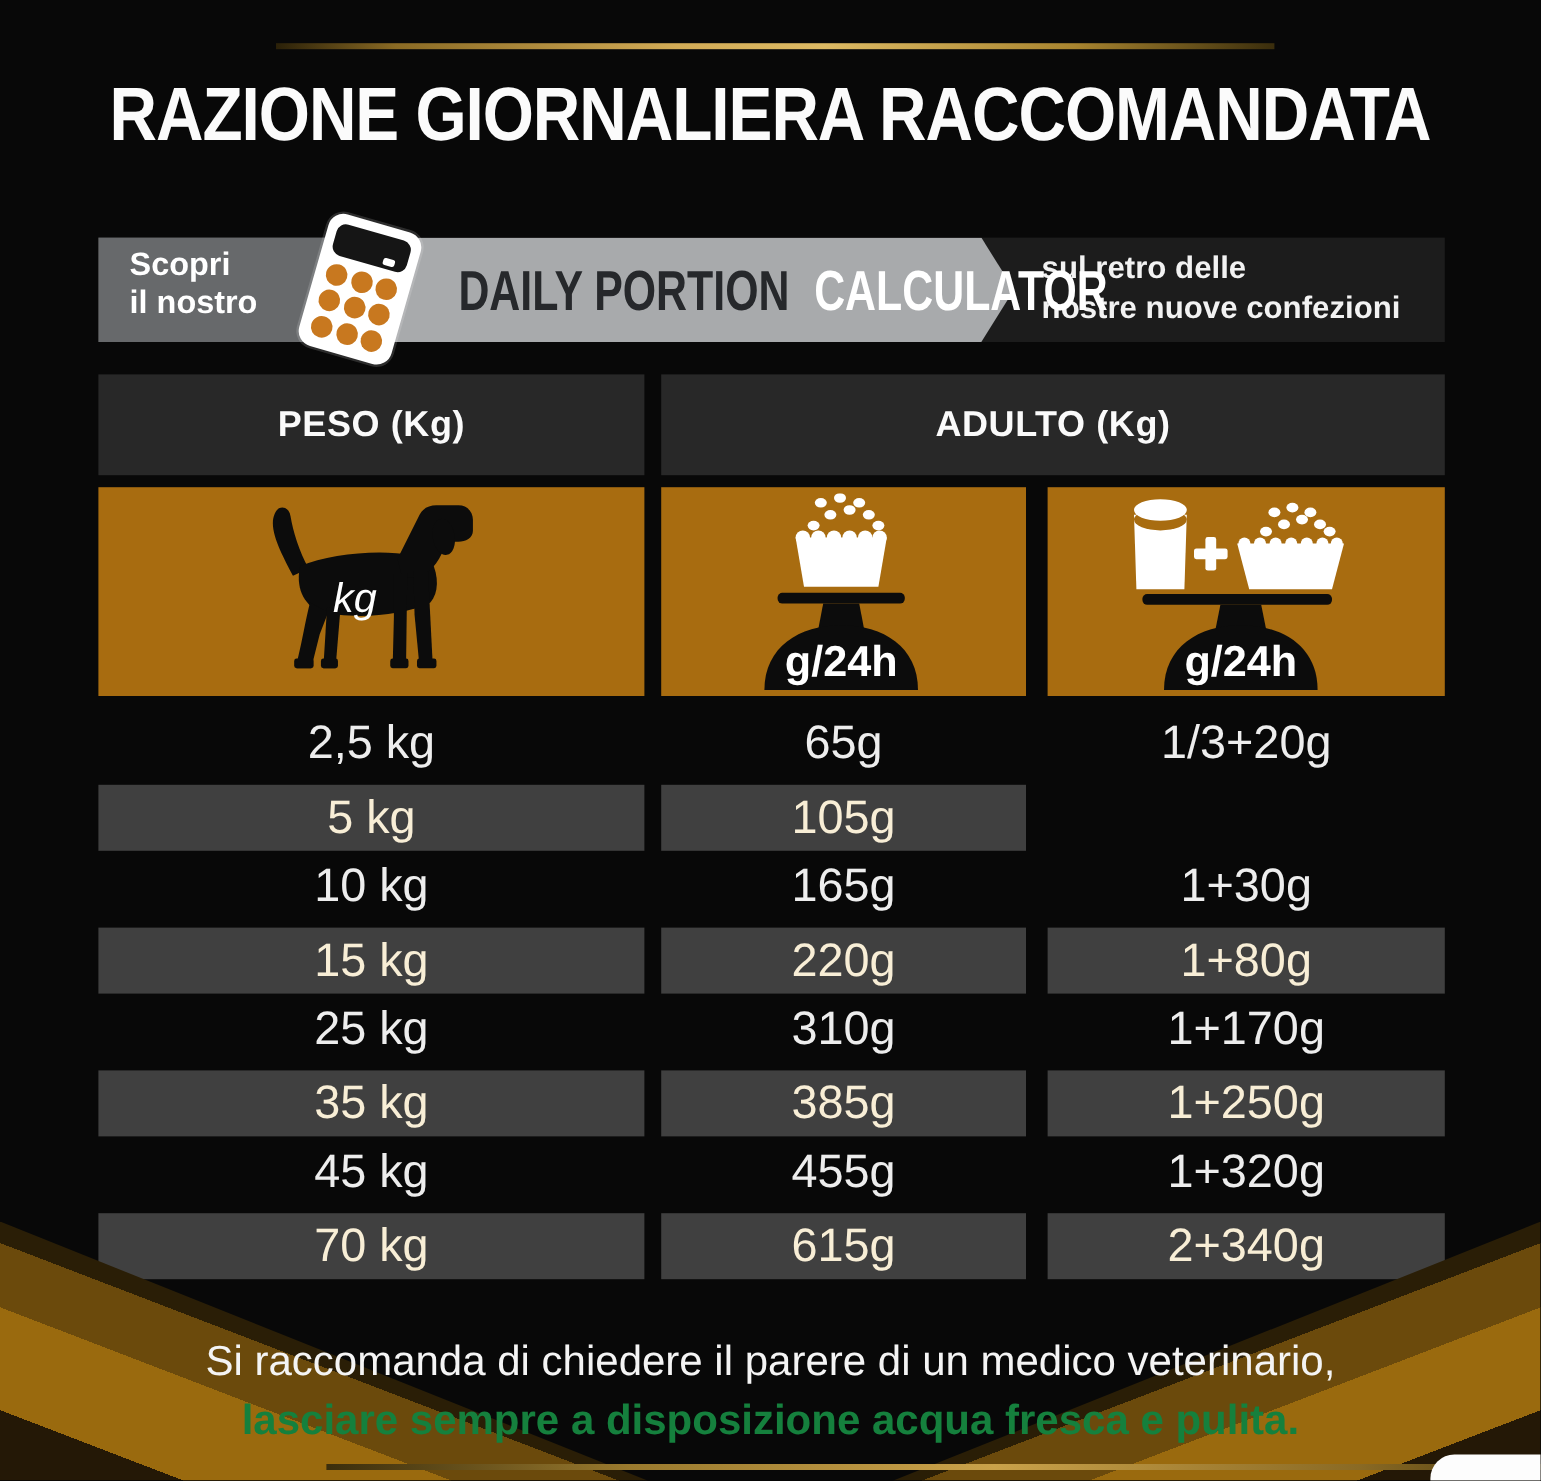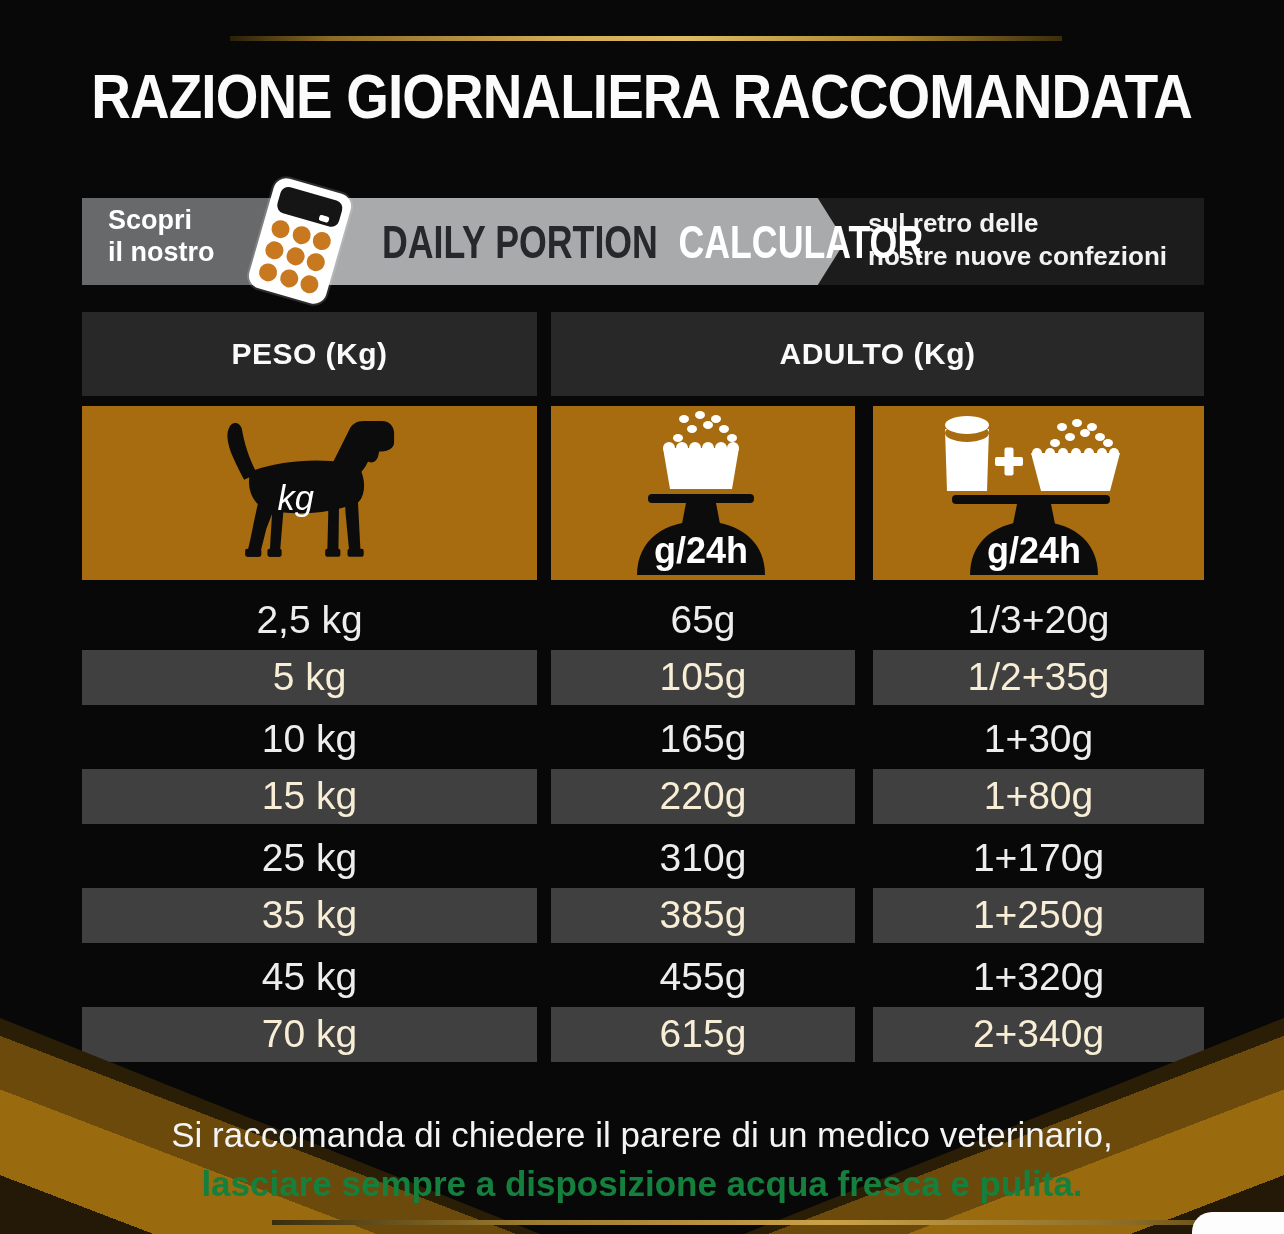--- a/index.html
+++ b/index.html
@@ -37,21 +37,21 @@
   .hdr-left{left:82px;width:455px;}
   .hdr-right{left:551px;width:653px;}
   
   .icon-box{position:absolute;top:406px;height:174px;background:#a86c10;
     display:flex;align-items:center;justify-content:center;}
   .ib1{left:82px;width:455px;font-style:italic;}
   .ib2{left:551px;width:304px;}
   .ib3{left:873px;width:331px;}
   
   .rows{position:absolute;left:82px;top:590px;width:1122px;}
-  .data-row{display:flex;height:59.5px;align-items:flex-start;}
+  .data-row{display:flex;height:59.5px;align-items:flex-end;}
   .cell{display:flex;align-items:center;justify-content:center;height:100%;
     font-size:39px;font-weight:400;color:#ededed;}
   .c0{width:455px;} .c1{width:304px;margin-left:14px;} .c2{width:331px;margin-left:18px;}
   .data-row.gold .cell{background:#404040;height:55px;color:#f8eed6;}
   
   .footer{position:absolute;left:0;right:0;top:1110px;text-align:center;z-index:5;}
   .footer .l1{font-size:35px;font-weight:400;line-height:49px;color:#f4f4f4;}
   .footer .l2{font-size:35px;font-weight:700;line-height:49px;color:#15803d;}
   
   .corner{position:absolute;bottom:0;width:540px;height:216px;z-index:1;}
@@ -203,21 +203,20 @@
 
   <div class="rows">
       <div class="data-row dark">
         <div class="cell c0">2,5 kg</div>
         <div class="cell c1">65g</div>
         <div class="cell c2">1/3+20g</div>
       </div>
       <div class="data-row gold">
         <div class="cell c0">5 kg</div>
         <div class="cell c1">105g</div>
-        <div class="cell c2">1/2+35g</div>
       </div>
       <div class="data-row dark">
         <div class="cell c0">10 kg</div>
         <div class="cell c1">165g</div>
         <div class="cell c2">1+30g</div>
       </div>
       <div class="data-row gold">
         <div class="cell c0">15 kg</div>
         <div class="cell c1">220g</div>
         <div class="cell c2">1+80g</div>

